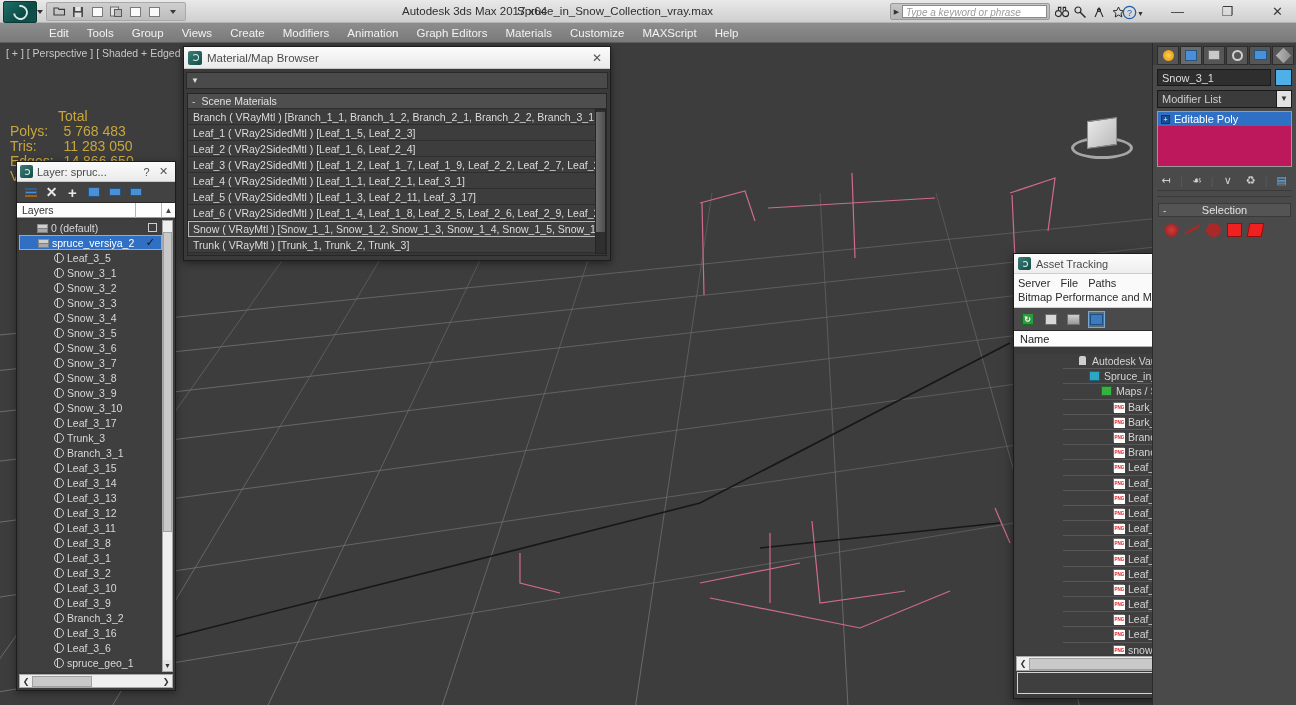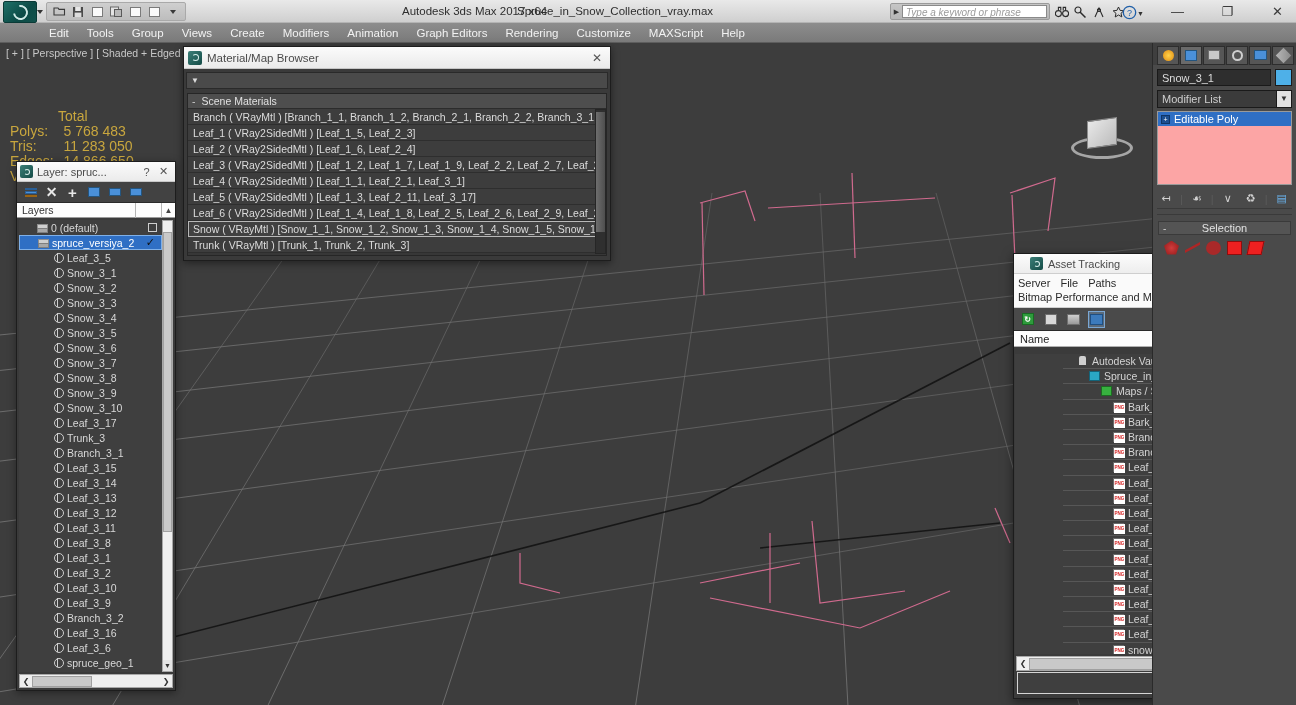--- a/index.html
+++ b/index.html
@@ -153,21 +153,21 @@
   #lp-vsthumb{ position:absolute; left:0; top:11px; width:9px; height:300px; background:#c9c9c9; border:1px solid #a0a0a0;}
   #lp-hscroll{ position:absolute; left:2px; right:2px; bottom:2px; height:14px;
     background:#efefef; border:1px solid #a8a8a8; display:flex; align-items:center;}
   #lp-hscroll .ar{ width:12px; text-align:center; font-size:8px; color:#333;}
   #lp-hthumb{ height:11px; width:60px; background:#c9c9c9; border:1px solid #a0a0a0;}
 
   
   #asset{ position:absolute; left:1013px; top:253px; width:272px; height:446px;
     background:#3b3b3b; border:1px solid #1c1c1c; box-shadow:0 3px 10px rgba(0,0,0,.5);}
   #as-title{ height:20px; background:linear-gradient(180deg,#fcfcfc,#ededed);
-    border-bottom:1px solid #cecece; display:flex; align-items:center; padding:0 14px;}
+    border-bottom:1px solid #cecece; display:flex; align-items:center; padding:0 2px;}
   #as-ico{ width:13px;height:13px;border-radius:2px;background:linear-gradient(135deg,#3b7f78,#144b46);
     margin-right:5px; margin-left:2px; display:flex;align-items:center;justify-content:center;}
   #as-ico i{ width:6px;height:6px;border-radius:50%;border:1.3px solid #d8efec;border-left-color:transparent;display:block;}
   #as-title span.t{ flex:1; font-size:11px; color:#4a4a4a;}
   .as-wb{ width:30px; text-align:center; font-size:12px; color:#4c4c4c;}
   #as-menu{ background:#fafafa; border-bottom:1px solid #d0d0d0; padding:2px 4px 3px 4px; line-height:14px;}
   .as-m{ display:inline-block; font-size:11px; color:#2b2b2b; margin-right:10px;}
   #as-toolbar{ height:23px; background:#4a4a4a; border-bottom:1px solid #2a2a2a;
     display:flex; align-items:center; padding:0 5px; gap:6px;}
   .atb{ width:17px; height:17px; border:1px solid transparent; display:flex;align-items:center;justify-content:center;}
@@ -221,21 +221,21 @@
   .cp-disp{ width:13px;height:10px;background:#4a90d9;border:1px solid #24557f;}
   .cp-ham{ width:11px;height:11px;background:linear-gradient(45deg,#b8b8b8,#8a8a8a); transform:rotate(45deg);}
   #cp-namerow{ height:19px; margin:3px 4px 0 4px; display:flex; align-items:center; gap:4px;}
   #cp-name{ flex:1; height:17px; background:#2e2e2e; border:1px solid #1a1a1a; color:#dcdcdc;
     font-size:11px; padding-left:4px; line-height:17px;}
   #cp-color{ width:17px; height:17px; background:#4eb0e8; border:1px solid #1c1c1c;}
   #cp-modlist{ height:18px; margin:3px 4px 0 4px; background:#3b3b3b; border:1px solid #1a1a1a;
     display:flex; align-items:center; color:#cfcfcf; font-size:11px; padding-left:4px;}
   #cp-modlist .dd{ margin-left:auto; width:15px; height:16px; background:#e2e2e2; color:#333;
     text-align:center; font-size:8px; line-height:16px; border-left:1px solid #1a1a1a;}
-  #cp-stack{ margin:3px 4px 0 4px; height:74px; background:#fca5a5; border:1px solid #9a9a9a;}
+  #cp-stack{ margin:3px 4px 0 4px; height:56px; background:#be185d; border:1px solid #9a9a9a;}
   #cp-stack .srow{ height:14px; background:#2f6fc4; color:#fff; font-size:11px;
     display:flex; align-items:center; padding-left:3px;}
   #cp-stack .sq{ width:9px;height:9px;background:#1b4e90;border:1px solid #0f3566;color:#fff;
     font-size:7px;text-align:center;line-height:8px;margin-right:4px;}
   #cp-stacktools{ height:20px; margin:4px 4px 0 4px; display:flex; align-items:center; gap:5px;
     border-bottom:1px solid #3a3a3a;}
   .stb{ width:18px; height:16px; display:flex; align-items:center; justify-content:center; color:#d0d0d0; font-size:11px;}
   .stb.blue{ color:#6ab0e8; }
   #cp-sep{ margin:5px 4px 0 4px; height:1px; background:#3a3a3a;}
   #cp-selroll{ margin:6px 5px 0 5px; }
@@ -338,21 +338,21 @@
 
 <div id="menubar">
     <div class="menu-item">Edit</div>
     <div class="menu-item">Tools</div>
     <div class="menu-item">Group</div>
     <div class="menu-item">Views</div>
     <div class="menu-item">Create</div>
     <div class="menu-item">Modifiers</div>
     <div class="menu-item">Animation</div>
     <div class="menu-item">Graph Editors</div>
-    <div class="menu-item">Rendering</div>
+    <div class="menu-item">Materials</div>
     <div class="menu-item">Customize</div>
     <div class="menu-item">MAXScript</div>
     <div class="menu-item">Help</div>
   </div>
 
 <div id="viewport">
   <svg id="grid" viewBox="0 0 1152 662" preserveAspectRatio="none">
     <defs>
       <linearGradient id="gl" x1="0" y1="0" x2="0" y2="1">
         <stop offset="0%" stop-color="#6a6a6a" stop-opacity=".55"></stop>

